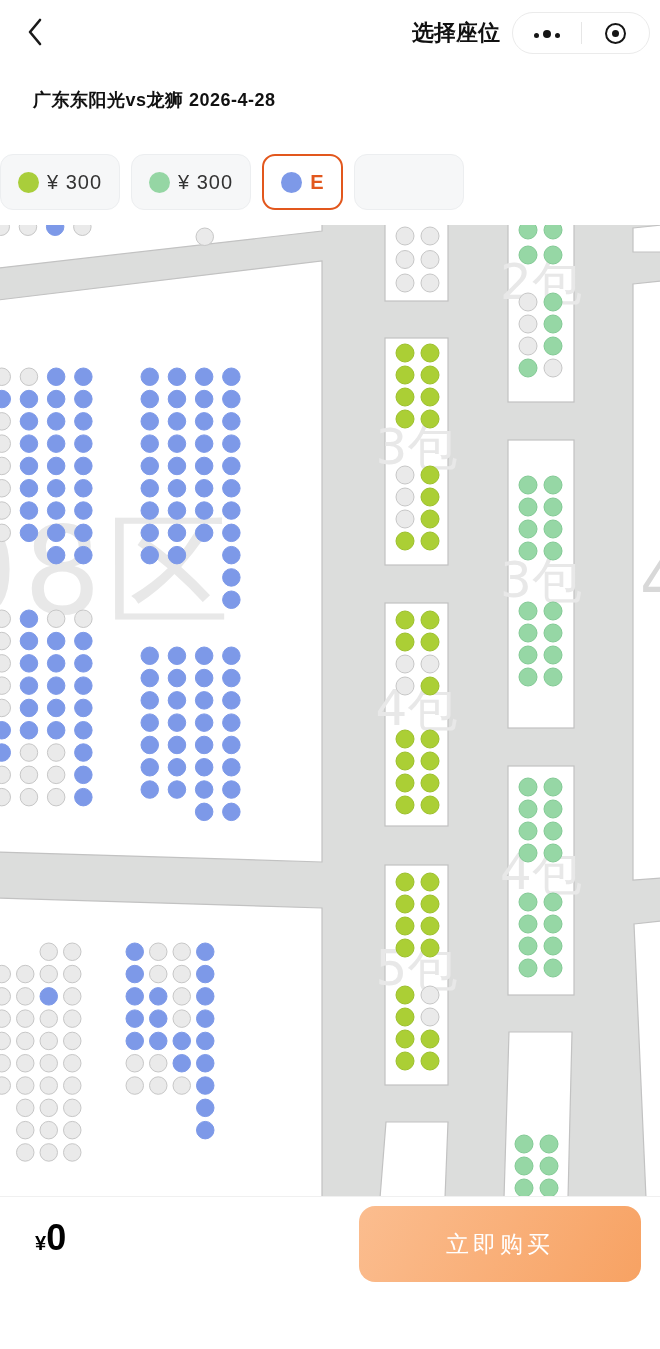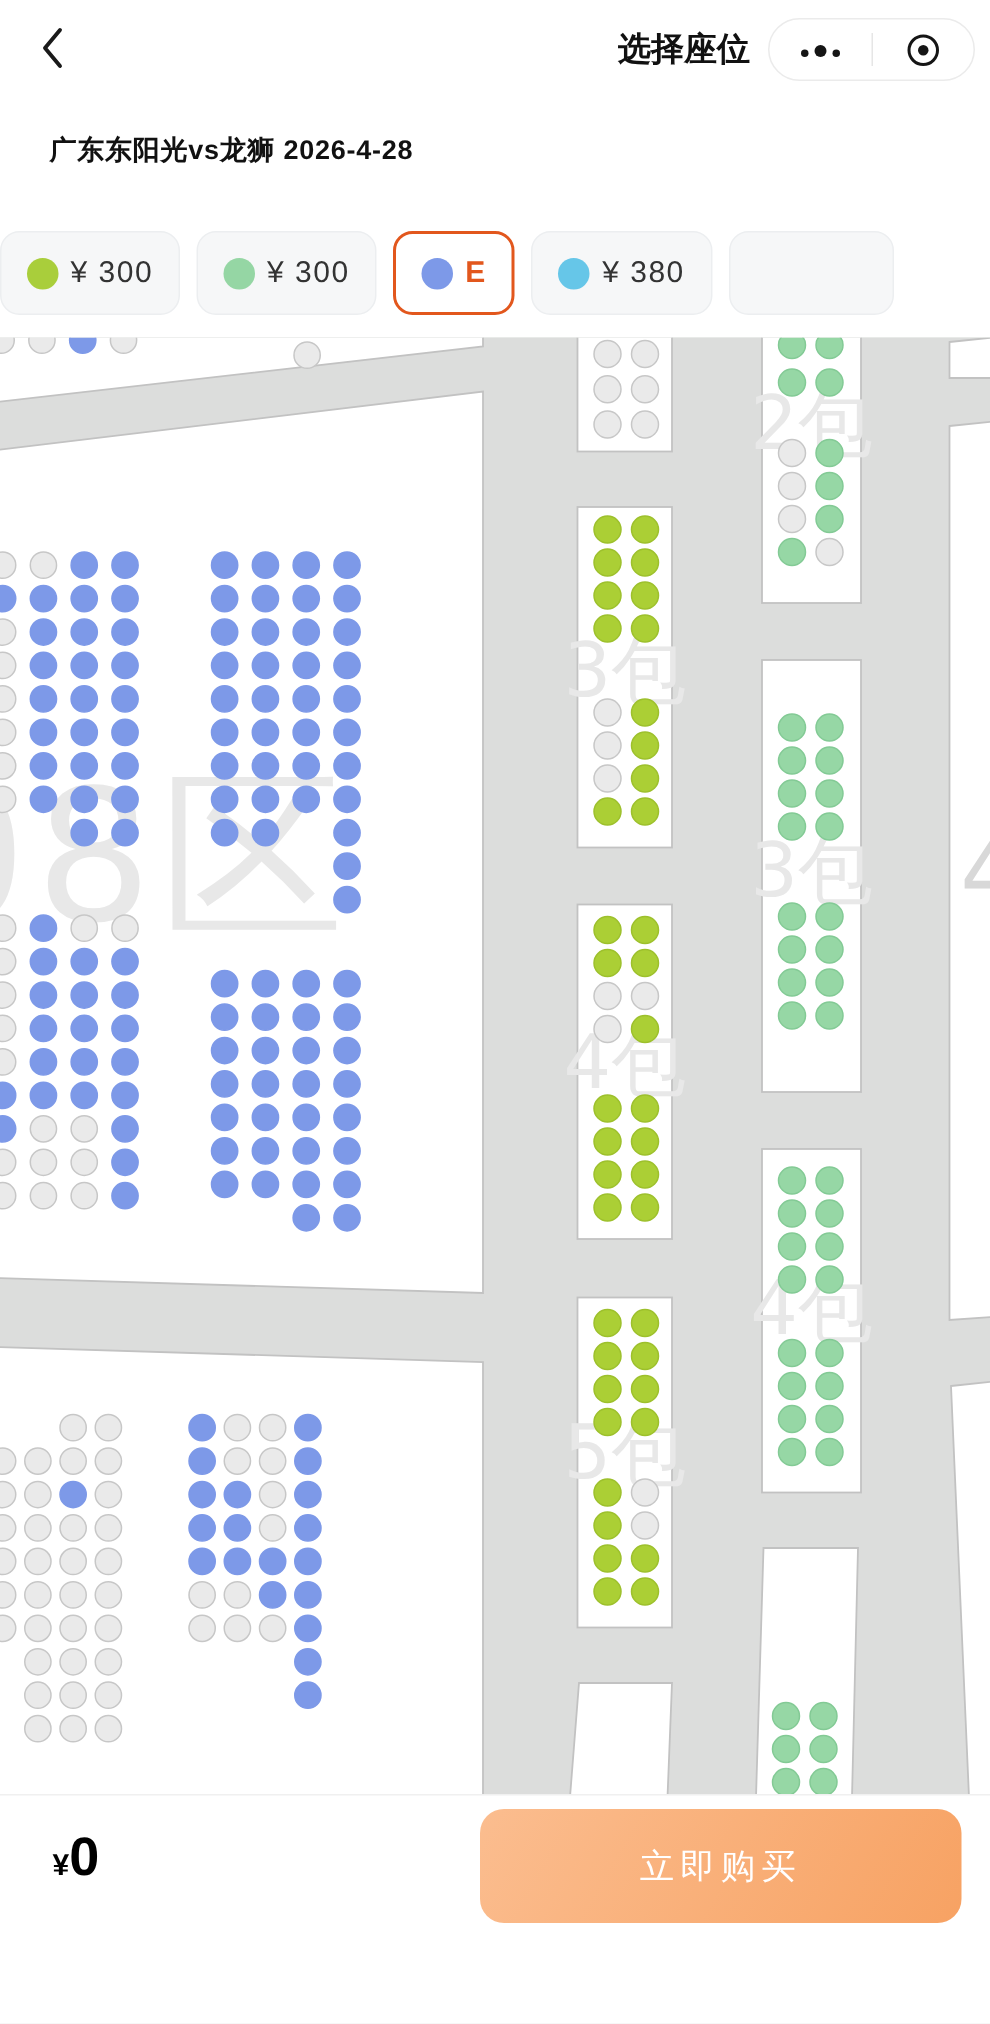--- a/index.html
+++ b/index.html
@@ -29,21 +29,21 @@
   .chip.partial{width:110px;}
   
   .map{position:absolute;top:225px;left:0;width:660px;height:971px;overflow:hidden;background:#dcdddc;}
   .map svg{display:block;}
   .map svg text{font-family:"DejaVu Sans","Liberation Sans",sans-serif;}
   
   .footer{position:absolute;top:1196px;left:0;width:660px;height:153px;background:#fff;border-top:1px solid #f0f0f0;box-sizing:border-box;}
   .price{position:absolute;left:35px;top:20px;color:#000;font-weight:700;}
   .price .cur{font-size:20px;}
   .price .amt{font-size:36px;}
-  .buy-btn{position:absolute;right:19px;top:9px;width:321px;height:76px;border:none;border-radius:16px;
+  .buy-btn{position:absolute;right:19px;top:9px;width:282px;height:76px;border:none;border-radius:16px;
            background:linear-gradient(120deg,#fbbd8f 0%,#f7a263 100%);
            color:#fff;font-size:23px;letter-spacing:4px;font-weight:500;font-family:inherit;cursor:pointer;}
 </style>
 </head>
 <body>
 
 <div class="navbar">
   <button class="back-btn">
     <svg width="20" height="32" viewBox="0 0 20 32">
       <polyline points="15,4 5,16 15,28" fill="none" stroke="#1a1a1a" stroke-width="2.6" stroke-linecap="round" stroke-linejoin="round"></polyline>
@@ -70,24 +70,20 @@
       <span class="dot" style="background: rgb(169, 206, 59);"></span>
       <span class="lbl">¥ 300</span>
     </div>
     <div class="chip">
       <span class="dot" style="background: rgb(149, 214, 164);"></span>
       <span class="lbl">¥ 300</span>
     </div>
     <div class="chip sel">
       <span class="dot" style="background: rgb(125, 153, 232);"></span>
       <span class="lbl">E</span>
-    </div>
-    <div class="chip">
-      <span class="dot" style="background: rgb(102, 198, 232);"></span>
-      <span class="lbl">¥ 380</span>
     </div>
     <div class="chip partial">
       <span class="lbl"></span>
     </div>
   </div>
 
 <div class="map">
   <svg id="seat-svg" width="660" height="971" viewBox="0 0 660 971">
       <rect x="-2" y="-2" width="664" height="977" fill="#dcdddc"></rect>
       <polygon points="-2,-2 322,-2 322,6 -2,43" fill="#ffffff" stroke="#c2c2c2" stroke-width="1.2"></polygon>

